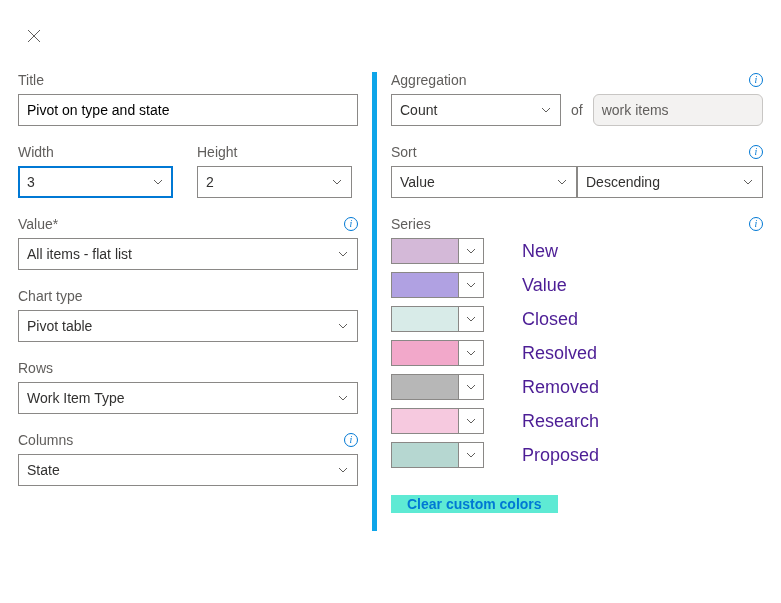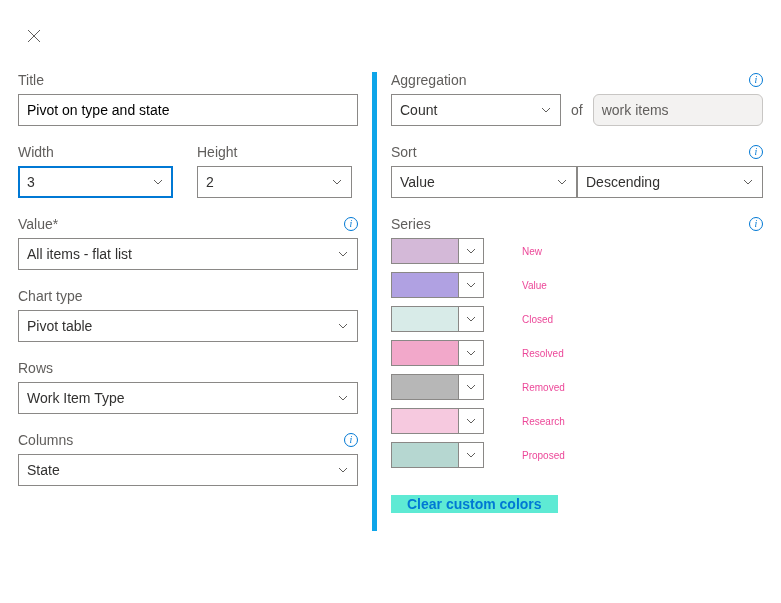--- a/index.html
+++ b/index.html
@@ -97,21 +97,21 @@
     border-left: 1px solid #8a8886;
     border-bottom: 1px solid #8a8886;
   }
   .swatch-dd {
     width: 26px; height: 26px;
     border: 1px solid #8a8886;
     display: flex; align-items: center; justify-content: center;
     cursor: pointer;
     margin-right: 38px;
   }
-  .series-label { font-size: 10px; color: #ec4899; }
+  .series-label { font-size: 18px; color: #4c1d95; }
   .clear-btn {
     margin-top: 27px;
     display: inline-flex;
     align-items: center;
     height: 18px;
     padding: 0 16px;
     background: #5eead4;
     color: #0078d4;
     font-weight: 600;
     font-size: 14px;

